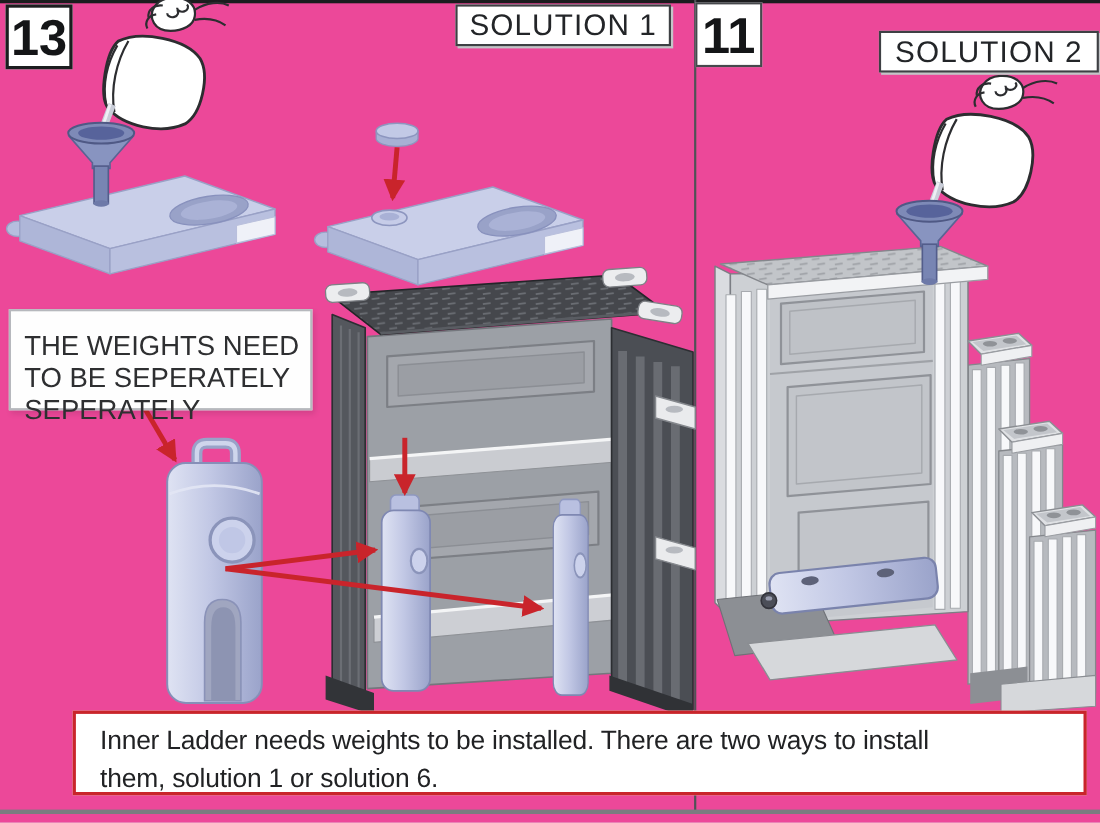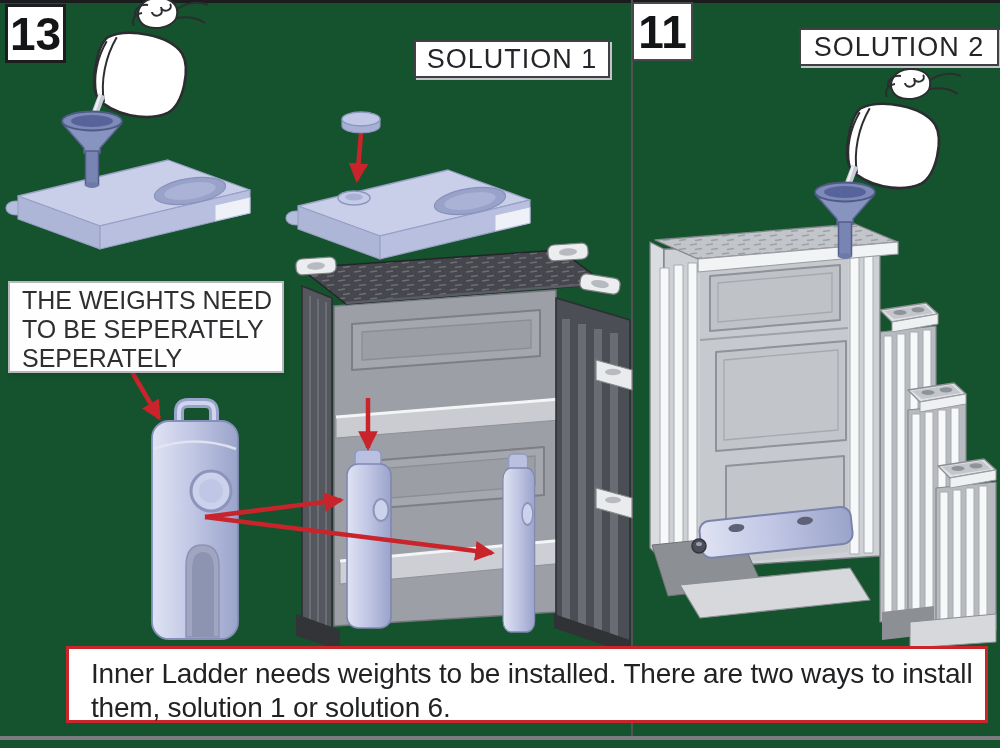--- a/index.html
+++ b/index.html
@@ -1,45 +1,45 @@
 <!DOCTYPE html>
 <html><head>
 <meta charset="utf-8">
 <style>
   html,body{margin:0;padding:0;background:#e8e8e8;}
   .page{
-    position:relative;width:1000px;height:748px;background:#14532d;
+    position:relative;width:1000px;height:748px;background:#ec4899;
     overflow:hidden;font-family:"Liberation Sans",sans-serif;
   }
   .top-border{position:absolute;left:0;top:0;width:1000px;height:3px;background:#1b1c1e;}
   .bottom-rule{position:absolute;left:0;top:736px;width:1000px;height:4px;background:#7a7c80;}
   .divider{position:absolute;left:631px;top:0;width:2px;height:737px;background:#505256;}
   #art{position:absolute;left:0;top:0;}
   .step-box{
     position:absolute;display:flex;align-items:center;justify-content:center;
     background:#ffffff;color:#141517;font-weight:bold;font-size:46px;line-height:1;
   }
   .step13{left:5px;top:4px;width:55px;height:53px;border:3px solid #1c1d1f;}
   .step14{left:632px;top:2px;width:57px;height:55px;border:2px solid #46484c;}
   .sol-box{
     position:absolute;display:flex;align-items:center;justify-content:center;
     background:#ffffff;border:2px solid #3e4044;box-shadow:2px 2px 0 #c3c5c8;
     color:#232528;font-size:27px;letter-spacing:1px;white-space:nowrap;
   }
-  .sol1{left:414px;top:4px;width:192px;height:34px;margin-top:36px;}
+  .sol1{left:414px;top:4px;width:192px;height:34px;}
   .sol2{left:799px;top:4px;width:196px;height:34px;margin-top:24px;}
   .note-box{
     position:absolute;left:8px;top:281px;width:276px;height:92px;box-sizing:border-box;
     background:#fefefe;border:2px solid #b6b8bd;box-shadow:2px 3px 5px rgba(0,0,0,0.10);
-    padding:3px 0 0 12px;color:#2e2f31;font-size:25px;line-height:29px;white-space:nowrap;
+    padding:18px 0 0 12px;color:#2e2f31;font-size:25px;line-height:29px;white-space:nowrap;
   }
   .footer-box{
     position:absolute;left:66px;top:646px;width:922px;height:77px;box-sizing:border-box;
     background:#ffffff;border:3px solid #c9252b;
-    padding:8px 0 0 22px;color:#212224;font-size:28px;line-height:34px;
+    padding:8px 0 0 22px;color:#212224;font-size:24px;line-height:34px;
     letter-spacing:-0.2px;white-space:nowrap;
   }
 </style>
 </head>
 <body>
 
 <div class="page">
 
   <div class="top-border"></div>
   <div class="divider"></div>

